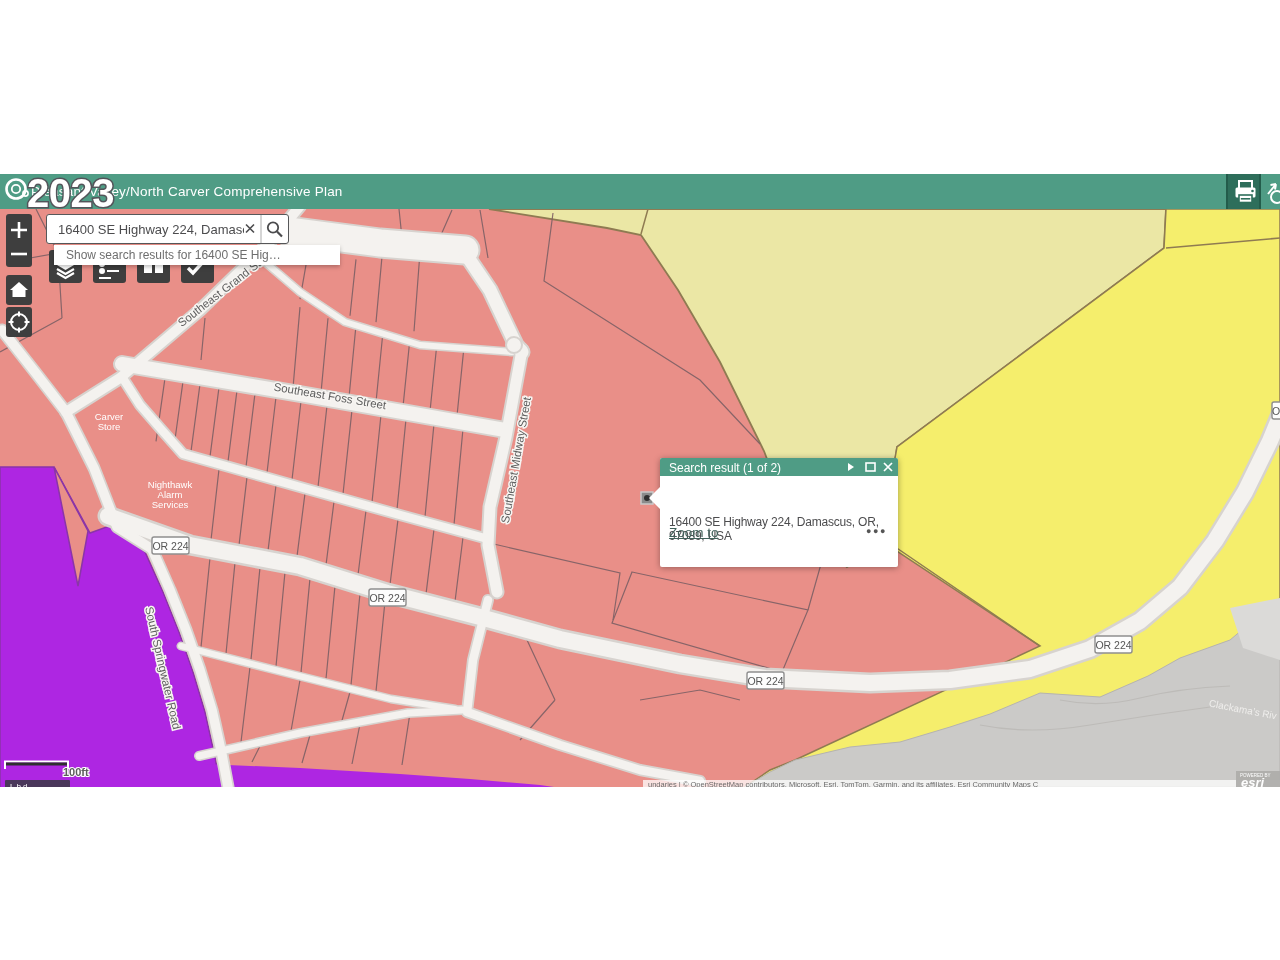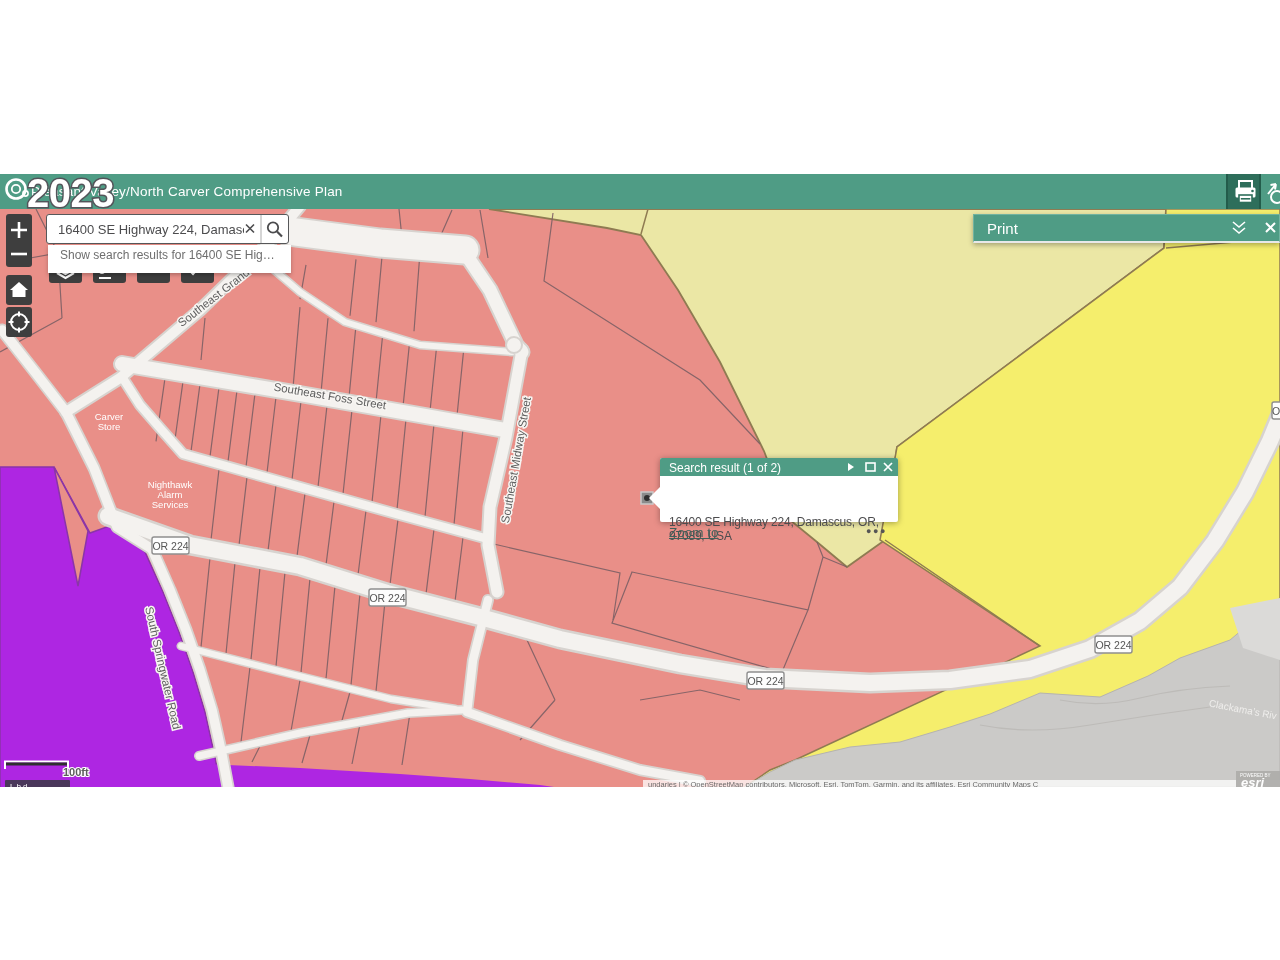--- a/index.html
+++ b/index.html
@@ -6,25 +6,25 @@
   #page{position:relative;width:1280px;height:960px;overflow:hidden;background:#fff;
         font-family:"Liberation Sans", sans-serif;}
   #app{position:absolute;left:0;top:174px;width:1280px;height:613px;overflow:hidden;}
   #hdr{position:absolute;left:0;top:0;width:1280px;height:35px;background:#4f9c85;}
   #title{position:absolute;left:31px;top:10px;font-size:13.5px;color:#fff;letter-spacing:.2px;white-space:nowrap;text-align:right;}
   #printbtn{position:absolute;left:1226px;top:0;width:35px;height:35px;background:#2e6e5b;border-left:2px solid #235c4b;border-right:2px solid #235c4b;box-sizing:border-box;}
   #mapsvg{position:absolute;left:0;top:35px;}
   .uibtn{position:absolute;background:#3e3e3e;border-radius:3px;color:#fff;}
   #searchbox{position:absolute;left:46px;top:40px;width:243px;height:30px;background:#fff;border:1.5px solid #57585a;border-radius:3px;box-sizing:border-box;}
   #searchtxt{position:absolute;left:11px;top:7px;font-size:13px;color:#4c4c4e;white-space:nowrap;width:186px;overflow:hidden;}
-  #dropdown{position:absolute;left:48px;top:71px;width:243px;height:28px;background:#fff;box-shadow:0 2px 4px rgba(0,0,0,.25);}
+  #dropdown{position:absolute;left:54px;top:71px;width:243px;height:20px;background:#fff;box-shadow:0 2px 4px rgba(0,0,0,.25);padding-left:43px;}
   #dropdown span{position:absolute;left:12px;top:3px;font-size:12px;color:#6e6e6e;white-space:nowrap;}
   #printpanel{position:absolute;left:973px;top:40px;width:307px;height:29px;background:#4f9c85;border:1px solid #71b3a0;border-bottom:2px solid #e8e8e8;box-sizing:border-box;box-shadow:0 2px 5px rgba(0,0,0,.3);}
   #printpanel .t{position:absolute;left:13px;top:5px;color:#fff;font-size:15px;}
-  #popup{position:absolute;left:660px;top:284px;width:238px;height:64px;background:#fff;border-radius:2px;box-shadow:0 1px 6px rgba(0,0,0,.35);}
+  #popup{position:absolute;left:660px;top:284px;width:238px;height:109px;background:#fff;border-radius:2px;box-shadow:0 1px 6px rgba(0,0,0,.35);}
   #popup .ph{position:absolute;left:0;top:0;width:100%;height:18px;background:#4f9c85;border-radius:2px 2px 0 0;}
   #popup .pt{position:absolute;left:9px;top:2.5px;color:#fff;font-size:12px;}
   #popup .addr{position:absolute;left:9px;top:21px;color:#4c4c4e;font-size:12px;letter-spacing:-0.2px;line-height:14px;white-space:nowrap;margin-top:32px;}
   #popup .zoom{position:absolute;left:9px;top:67px;color:#41615a;font-size:13.5px;text-decoration:underline;text-align:right;}
   #popup .dots{position:absolute;left:206px;top:68px;color:#555;font-size:9px;letter-spacing:1.6px;}
 </style>
 </head>
 <body>
 <div id="page">
   <div id="app">
@@ -215,27 +215,20 @@
         <path d="M199 9.5 l8 8 M207 9.5 l-8 8" stroke="#4c4c4e" stroke-width="1.6"></path>
         <line x1="214" y1="0" x2="214" y2="28" stroke="#b9b9b9" stroke-width="1.2"></line>
         <circle cx="226" cy="12.5" r="5.2" fill="none" stroke="#4c4c4e" stroke-width="1.8"></circle>
         <line x1="230" y1="16.5" x2="235" y2="21.5" stroke="#4c4c4e" stroke-width="2.2"></line>
       </svg>
     </div>
     <div id="dropdown">
         <span>Show search results for 16400 SE Hig…</span>
       </div>
 
-    <div id="printpanel">
-      <div class="t">Print</div>
-      <svg width="307" height="27" style="position:absolute;left:0;top:0">
-        <path d="M259 10 l6 5 l6 -5 M259 16 l6 5 l6 -5" stroke="#fff" stroke-width="1.6" fill="none" transform="translate(0,-3)"></path>
-        <path d="M292 8 l9 9 M301 8 l-9 9" stroke="#fff" stroke-width="2"></path>
-      </svg>
-    </div>
 
     <svg width="30" height="30" style="position:absolute;left:638px;top:314px">
       <rect x="3" y="4" width="12" height="12" fill="#8b8b8b" stroke="#c9c9c9" stroke-width="1.5"></rect>
       <circle cx="9" cy="10" r="3" fill="#2f2f2f"></circle>
     </svg>
     <div id="popup">
       <svg width="16" height="26" style="position:absolute;left:-11px;top:29px">
         <path d="M11 0 L0 11 L11 22 Z" fill="#fff"></path>
       </svg>
       <div class="ph">

